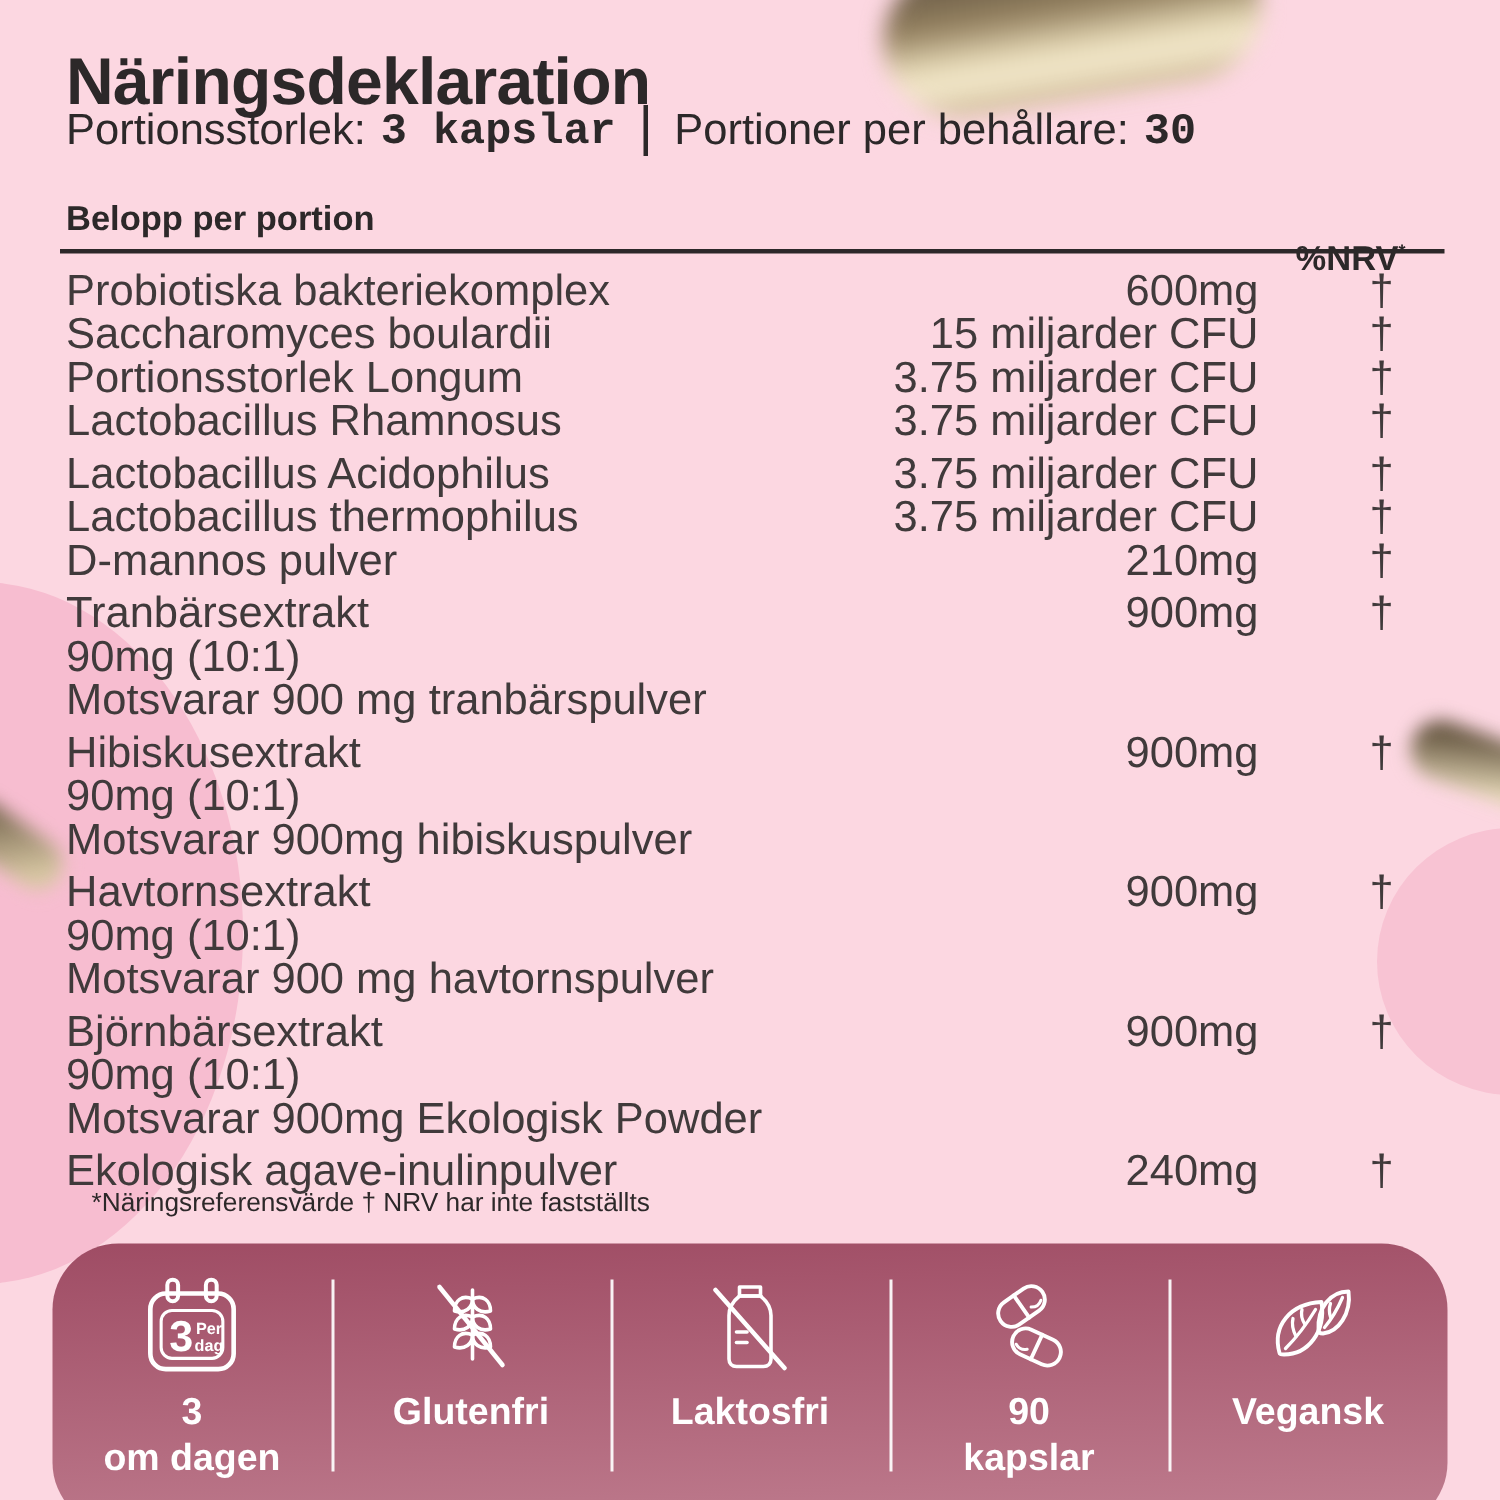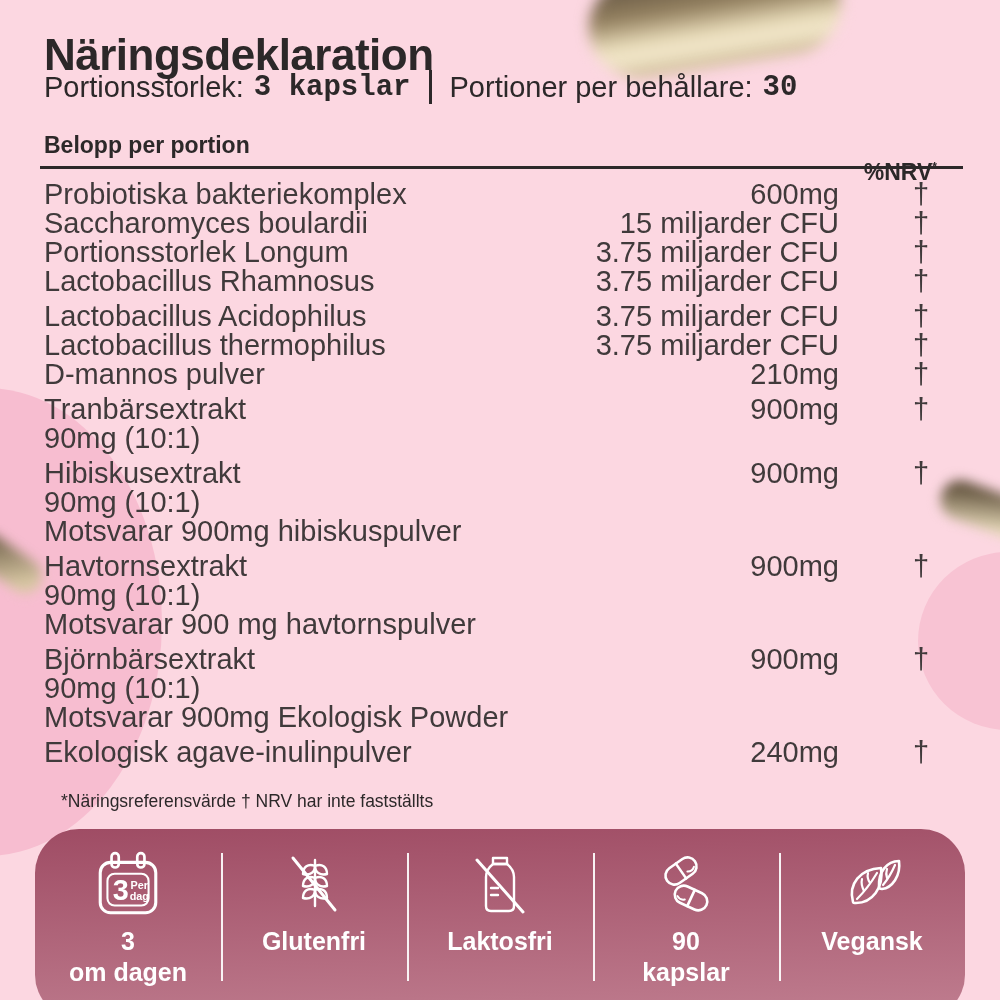--- a/index.html
+++ b/index.html
@@ -130,20 +130,25 @@
       <div class="t-row gap">
     <span class="row-name">Tranbärsextrakt</span>
     <span class="row-amount">900mg</span>
     <span class="row-nrv">†</span>
   </div>
       <div class="t-row">
     <span class="row-name">90mg (10:1)</span>
     <span class="row-amount"></span>
     <span class="row-nrv"></span>
   </div>
+      <div class="t-row">
+    <span class="row-name">Motsvarar 900 mg tranbärspulver</span>
+    <span class="row-amount"></span>
+    <span class="row-nrv"></span>
+  </div>
       <div class="t-row gap">
     <span class="row-name">Hibiskusextrakt</span>
     <span class="row-amount">900mg</span>
     <span class="row-nrv">†</span>
   </div>
       <div class="t-row">
     <span class="row-name">90mg (10:1)</span>
     <span class="row-amount"></span>
     <span class="row-nrv"></span>
   </div>

